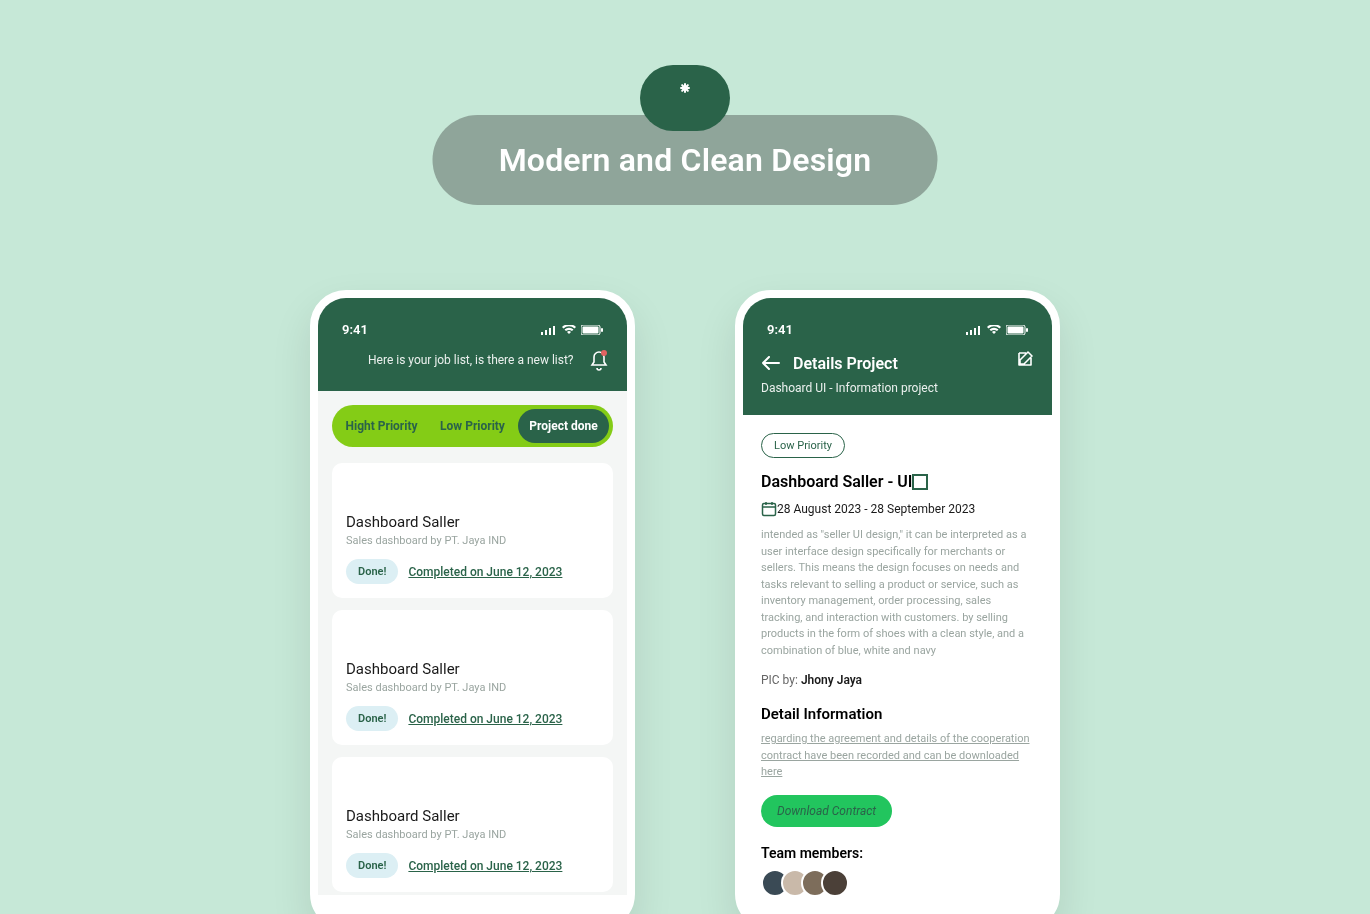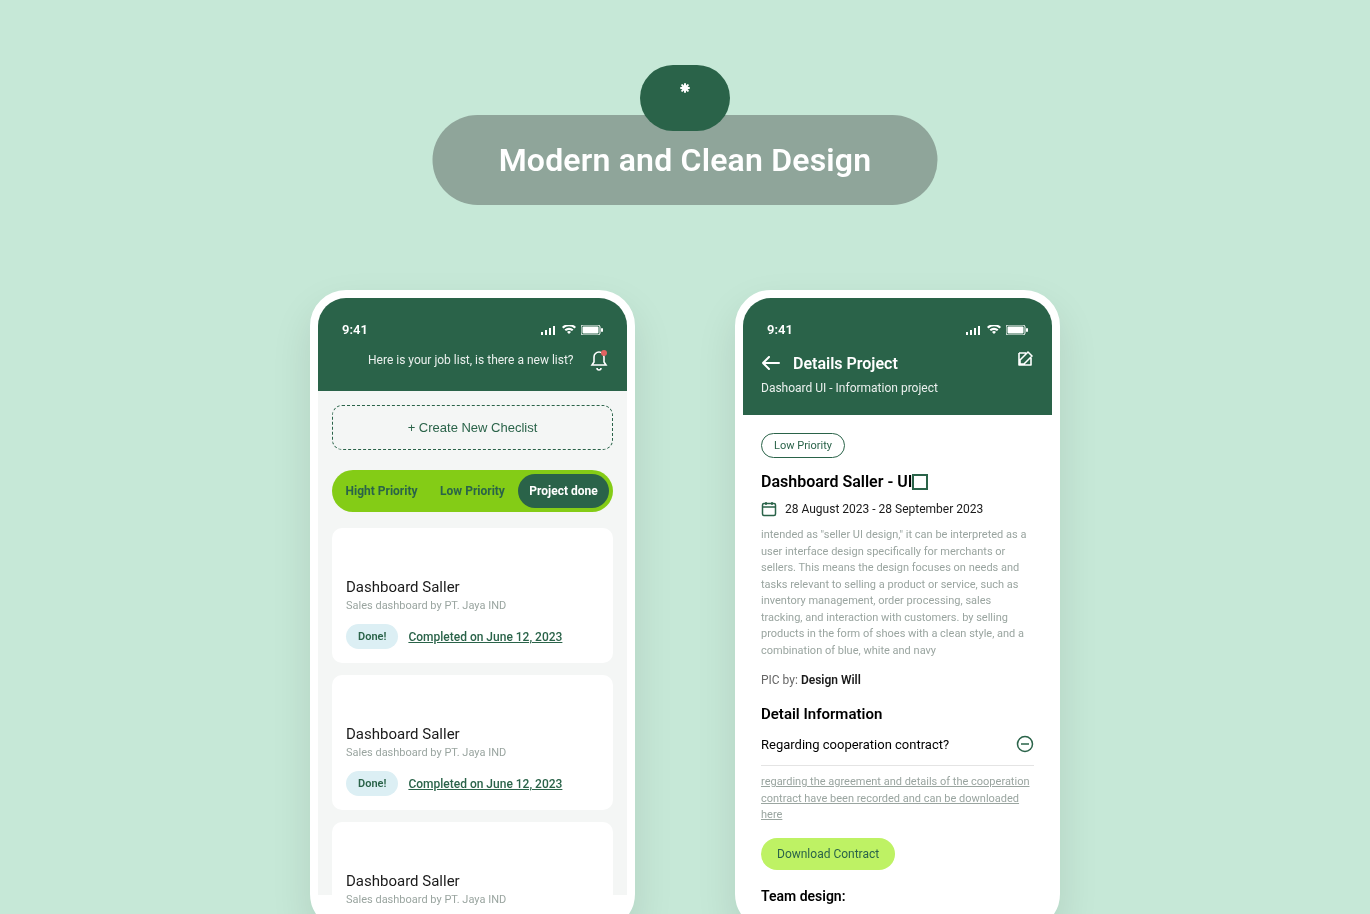--- a/index.html
+++ b/index.html
@@ -160,40 +160,41 @@
     border:1px solid #2A6349;
     color:#2A6349;
     font-size:11px;
     padding:5px 12px;
     border-radius:14px;
     margin-bottom:14px;
   }
   .detail-title-row { display:flex; justify-content:flex-start; align-items:center;}
   .detail-title { font-size:16px; font-weight:600;}
   .checkbox { width:16px; height:16px; border:2px solid #2A6349;}
-  .date-row { display:flex; align-items:center; gap:8px; margin-top:10px; color:#1a1a1a; font-size:12px;}
+  .date-row { display:flex; align-items:center; gap:0; margin-top:10px; color:#1a1a1a; font-size:12px;}
   .desc { font-size:11px; color:#9aa5a0; line-height:1.5; margin-top:10px;}
   .pic-row { font-size:12px; margin-top:14px; color:#666;}
   .pic-row b { color:#1a1a1a; font-weight:600;}
   .det-h { font-size:15px; font-weight:600; margin-top:18px;}
   .acc-row {
     display:flex; justify-content:space-between; align-items:center;
     border-bottom:1px solid #e4e4e4;
     padding:12px 0;
     font-size:13px;
   }
   .acc-desc { font-size:11px; color:#9aa5a0; line-height:1.5; margin-top:8px;text-decoration:underline;}
   .dl-btn {
     display:inline-block;
-    background:#bef264;
+    background:#22c55e;
     color:#2A6349;
     font-size:12px;
     padding:9px 16px;
     border-radius:18px;
     margin-top:14px;
+    font-style:italic;
   }
   .team-h { font-size:14px; font-weight:600; margin-top:18px;}
   .avatars { display:flex; margin-top:8px;}
   .avatar {
     width:28px; height:28px; border-radius:50%;
     background:#9aa5a0; border:2px solid #fff;
     margin-left:-8px;
   }
   .avatar:first-child { margin-left:0;}
   svg { display:block; }
@@ -243,21 +244,20 @@
       <div class="phone-sub">Here is your job list, is there a new list?</div>
       <span class="bell">
         <svg width="20" height="22" viewBox="0 0 20 22">
             <path d="M10 2 A5 5 0 0 1 15 7 V12 L17 15 H3 L5 12 V7 A5 5 0 0 1 10 2 Z" stroke="#fff" stroke-width="1.6" fill="none"></path>
             <path d="M8 18 A2 2 0 0 0 12 18" stroke="#fff" stroke-width="1.6" fill="none"></path>
             <circle cx="15" cy="3" r="3" fill="#E06361"></circle>
           </svg>
       </span>
     </div>
     <div class="phone-body">
-      <button class="create-btn">+ Create New Checlist</button>
       <div class="tabs">
         <div class="tab">Hight Priority</div>
         <div class="tab">Low Priority</div>
         <div class="tab active">Project done</div>
       </div>
 
       <div class="card">
         <div class="card-title">Dashboard Saller</div>
         <div class="card-sub">Sales dashboard by PT. Jaya IND</div>
         <div class="card-row">
@@ -331,33 +331,26 @@
             <rect x="1.5" y="2.5" width="13" height="12" rx="1.5" stroke="#2A6349" stroke-width="1.5" fill="none"></rect>
             <line x1="1.5" y1="6" x2="14.5" y2="6" stroke="#2A6349" stroke-width="1.5"></line>
             <line x1="5" y1="1" x2="5" y2="4" stroke="#2A6349" stroke-width="1.5"></line>
             <line x1="11" y1="1" x2="11" y2="4" stroke="#2A6349" stroke-width="1.5"></line>
           </svg>
         <span>28 August 2023 - 28 September 2023</span>
       </div>
       <div class="desc">intended as "seller UI design," it can be interpreted as a user interface design specifically for merchants or sellers. This means the design focuses on needs and tasks relevant to selling a product or service, such as inventory management, order processing, sales tracking, and interaction with customers. by selling products in the form of shoes with a clean style, and a combination of blue, white and navy</div>
       <div class="pic-row">
         <span>PIC by:</span>
-        <b>Design Will</b>
+        <b>Jhony Jaya</b>
       </div>
       <div class="det-h">Detail Information</div>
-      <div class="acc-row">
-        <span>Regarding cooperation contract?</span>
-        <svg width="18" height="18" viewBox="0 0 18 18">
-            <circle cx="9" cy="9" r="7.5" stroke="#2A6349" stroke-width="1.5" fill="none"></circle>
-            <line x1="5" y1="9" x2="13" y2="9" stroke="#2A6349" stroke-width="1.5"></line>
-          </svg>
-      </div>
       <div class="acc-desc">regarding the agreement and details of the cooperation contract have been recorded and can be downloaded here</div>
       <span class="dl-btn">Download Contract</span>
-      <div class="team-h">Team design:</div>
+      <div class="team-h">Team members:</div>
       <div class="avatars">
         <div class="avatar" style="background:#3a4a55;"></div>
         <div class="avatar" style="background:#c9b9a9;"></div>
         <div class="avatar" style="background:#7d6d5b;"></div>
         <div class="avatar" style="background:#4b4038;"></div>
       </div>
     </div>
   </div>
 </div>
 

